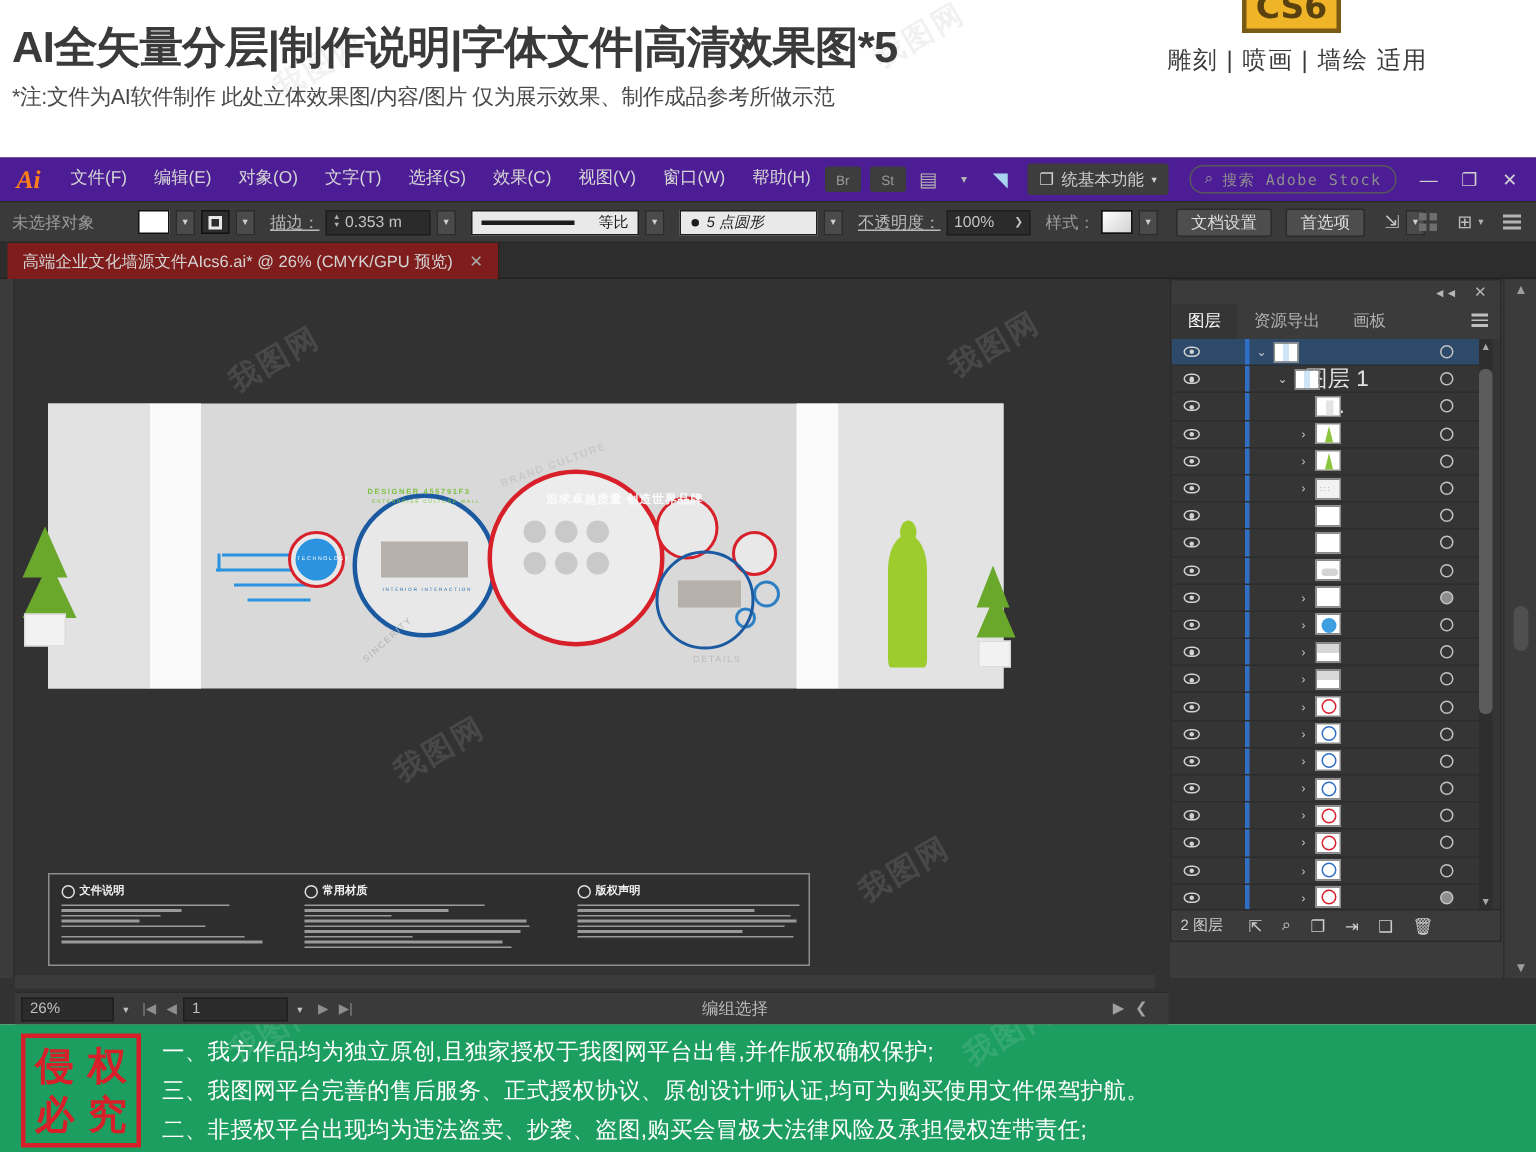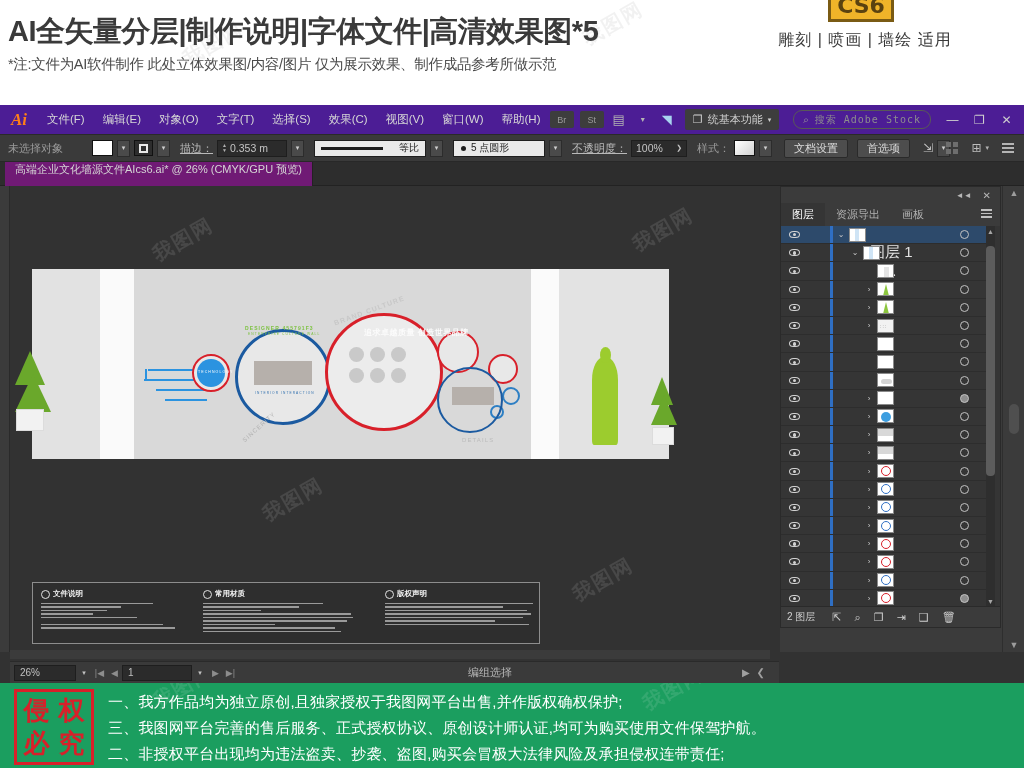--- a/index.html
+++ b/index.html
@@ -129,22 +129,22 @@
   .list-icon { display:flex; flex-direction:column; gap:2px; }
   .list-icon i { width:12px; height:2px; background:#b4b4b4; display:block; }
 
   
   .ai-tabbar {
     position:absolute; left:0; top:57px; width:1024px; height:24px;
     background:#2d2d2d; border-bottom:1px solid #222;
   }
   .doc-tab {
     position:absolute; left:5px; top:0; height:24px;
-    background:#701a75; display:flex; align-items:center; gap:11px;
-    padding:0 10px; border-right:1px solid #222;flex-direction:column;
+    background:#7f1d1d; display:flex; align-items:center; gap:11px;
+    padding:0 10px; border-right:1px solid #222;
   }
   .doc-tab .t-label { font-size:11px; color:#d4d4d4; white-space:nowrap; }
   .doc-tab .t-close { font-size:11px; color:#a8a8a8; }
 
   
   .tool-strip {
     position:absolute; left:0; top:81px; width:10px; height:466px;
     background:#3b3b3b; border-right:1px solid #2a2a2a;
   }
 
@@ -420,21 +420,21 @@
     <div class="num-field" style="width:70px;">
       <span class="spin">▲<br>▼</span>
       <span>0.353 m</span>
     </div>
     <div class="caret">▾</div>
     <div class="stroke-profile" style="margin-left:6px;font-family:Liberation Serif, serif;">
       <span class="bar"></span>
       <span>等比</span>
     </div>
     <div class="caret">▾</div>
-    <div class="cap-profile" style="margin-left:6px;">
+    <div class="cap-profile" style="margin-left:6px;font-style:italic;">
       <span class="dot"></span>
       <span>5 点圆形</span>
     </div>
     <div class="caret">▾</div>
     <div class="ob-label link" style="margin-left:6px;">不透明度：</div>
     <div class="opacity-field">
       <span>100%</span>
       <span style="font-size:7px;">❯</span>
     </div>
     <div class="ob-label" style="margin-left:6px;">样式：</div>

